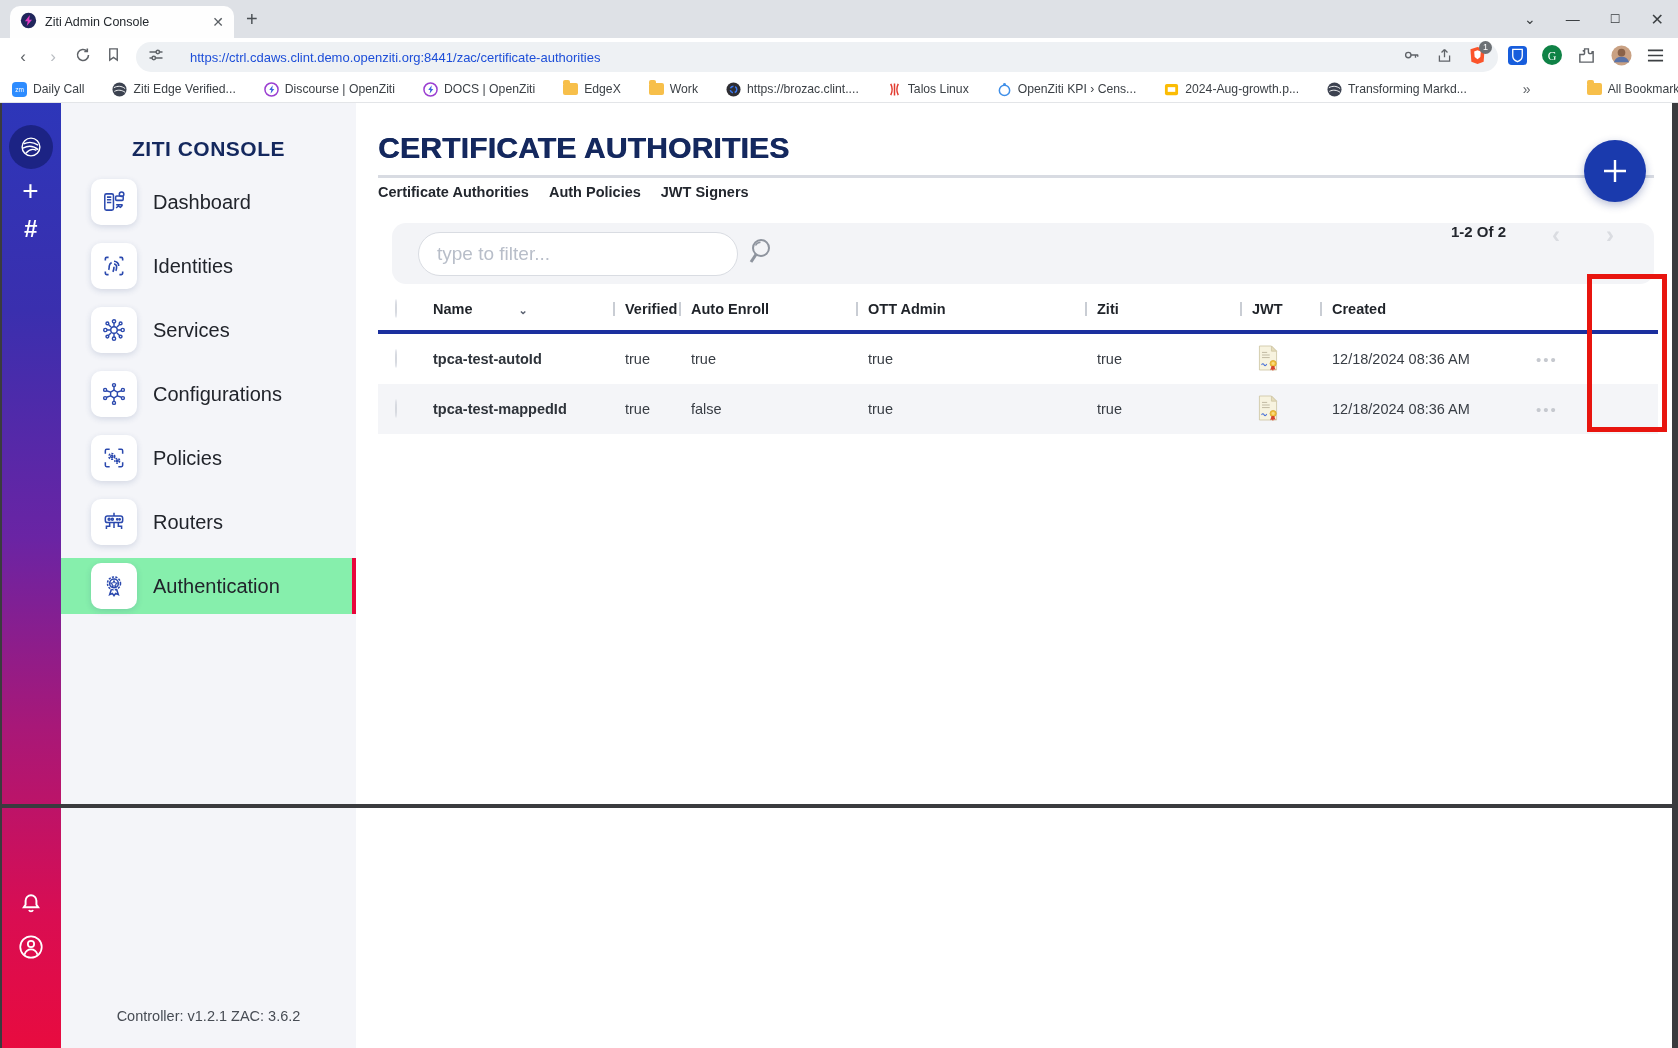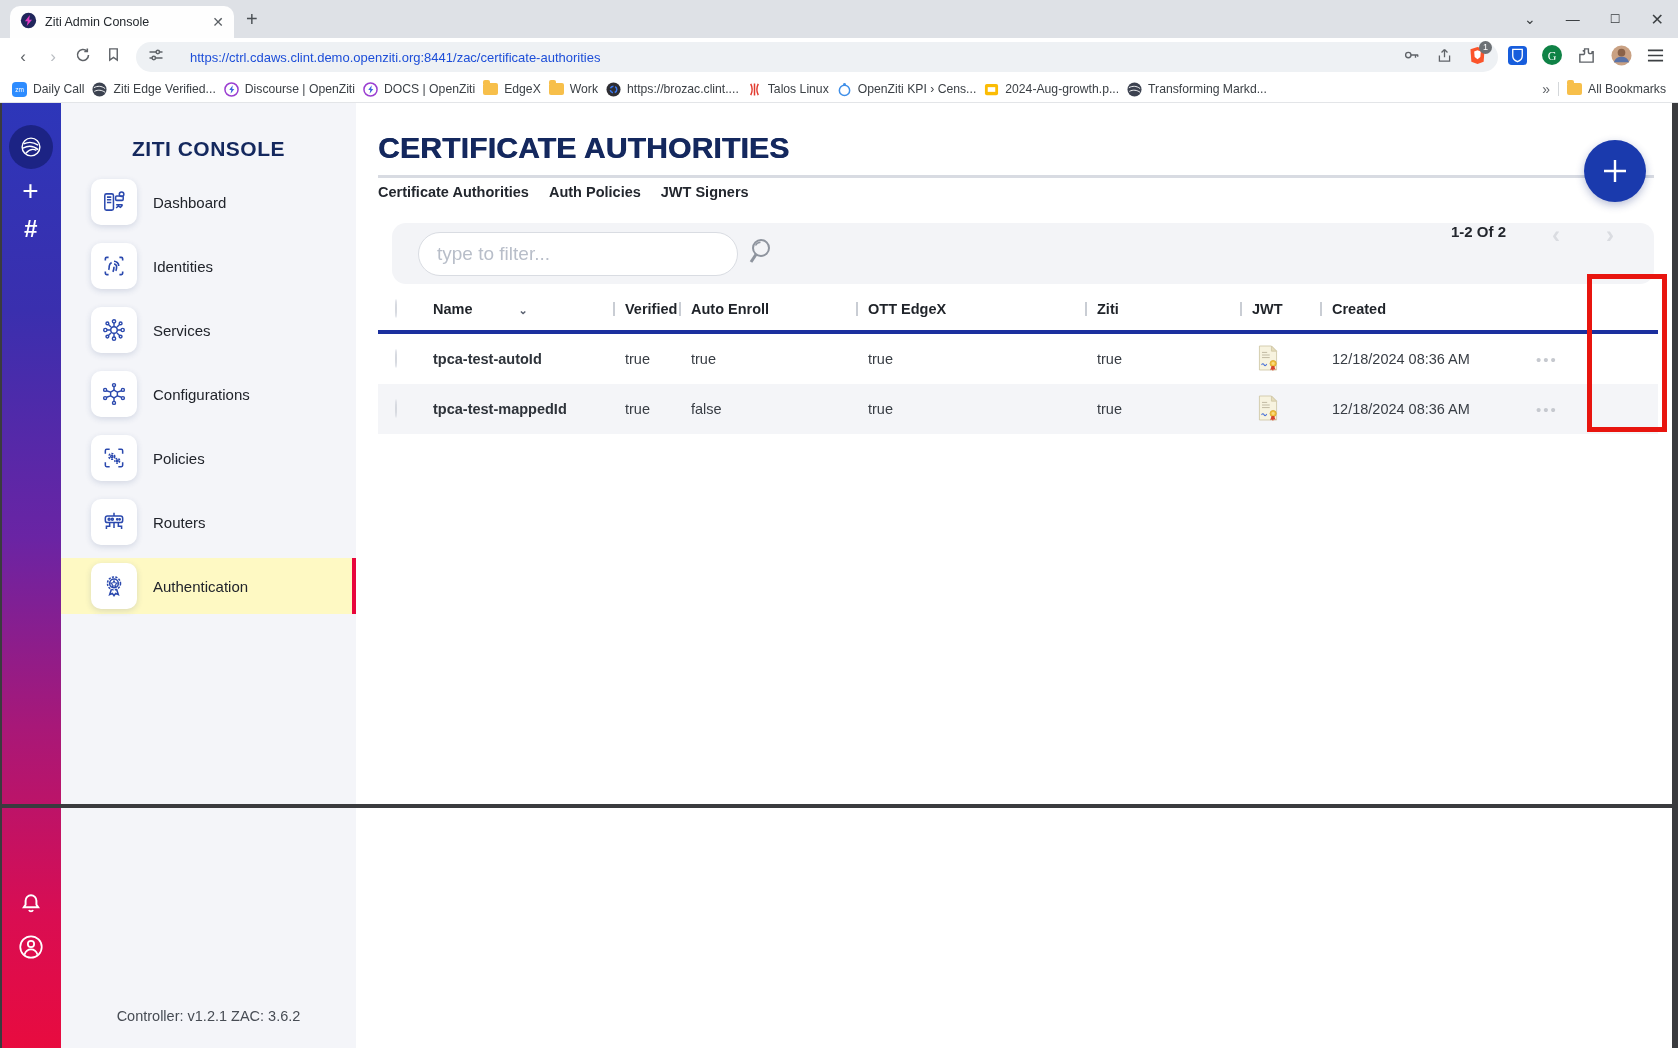--- a/index.html
+++ b/index.html
@@ -14,21 +14,21 @@
   .newtab { position:absolute; left:246px; top:8px; font-size:20px; color:#4a4f54; font-weight:400; }
   .winctl { position:absolute; right:14px; top:0; height:38px; display:flex; align-items:center; gap:30px; color:#3c4043; font-size:14px; }
   .toolbar { position:absolute; left:0; top:38px; width:1678px; height:38px; background:#ffffff; display:flex; align-items:center; }
   .navbtn { width:30px; text-align:center; font-size:17px; color:#5f6368; }
   .navbtn.dis { color:#b9bdc2; }
   .urlpill { height:30px; flex:1; margin:0 10px 0 8px; background:#eef1f4; border-radius:16px; display:flex; align-items:center; padding:0 12px; gap:10px; }
   .urltext { font-size:13px; color:#1d4ed8; flex:1; white-space:nowrap; overflow:hidden;margin-left:16px; }
   .pillicons { display:flex; align-items:center; gap:16px; }
   .extrow { display:flex; align-items:center; gap:15px; margin-right:14px; }
   .badge { position:absolute; right:-6px; top:-5px; background:#6d7175; color:#fff; border-radius:50%; width:13px; height:13px; font-size:9px; line-height:13px; text-align:center; }
-  .bookmarks { position:absolute; left:0; top:76px; width:1678px; height:27px; background:#fff; border-bottom:1px solid #e3e5e8; display:flex; align-items:center; padding:0 12px; gap:8px; }
+  .bookmarks { position:absolute; left:0; top:76px; width:1678px; height:27px; background:#fff; border-bottom:1px solid #e3e5e8; display:flex; align-items:center; padding:0 12px; gap:28px; }
   .bm { display:flex; align-items:center; gap:6px; font-size:12.2px; color:#3c4146; white-space:nowrap; }
   .bm-spacer { flex:1; }
   .bm-sep { width:1px; height:14px; background:#d4d7da; }
   .folder-ic { width:15px; height:12px; background:#f7bf4a; border-radius:2px; position:relative; }
   .folder-ic:before { content:""; position:absolute; left:0; top:-3px; width:7px; height:4px; background:#f7bf4a; border-radius:2px 2px 0 0; }
 
   
   .edge-r { position:absolute; right:0; top:103px; width:6px; height:945px; background:#3a3b3e; }
   .edge-l { position:absolute; left:0; top:103px; width:2px; height:945px; background:#3a3b3e; }
   .edge-b { position:absolute; left:0; bottom:0; width:1678px; height:4px; background:#3a3b3e; }
@@ -38,24 +38,24 @@
     background:linear-gradient(180deg,#2d36b9 0%,#3a2fae 22%,#6a24a4 46%,#a81878 66%,#d90d52 86%,#e80b3f 100%); }
   .rail .logo { position:absolute; left:9px; top:22px; width:44px; height:44px; border-radius:50%; background:#1c2384; display:flex; align-items:center; justify-content:center; }
   .rail-glyph { position:absolute; left:0; width:61px; text-align:center; color:#fff; }
   .rail-ic { position:absolute; left:0; width:61px; display:flex; justify-content:center; }
 
   
   .sidebar { position:absolute; left:61px; top:103px; width:295px; height:945px; background:#f4f5f9; }
   .brand { position:absolute; left:0; top:20px; width:295px; text-align:center; font-size:21px; font-weight:800; letter-spacing:.5px; color:#14285e;margin-top:14px; }
   .nav { position:absolute; left:0; top:71px; width:295px; }
   .nav-item { position:relative; height:56px; margin-bottom:8px; display:flex; align-items:center; }
-  .nav-item.active { background:#fef9c3; }
+  .nav-item.active { background:#86efac; }
   .nav-item.active:after { content:""; position:absolute; right:0; top:0; width:4px; height:56px; background:#e8063c; }
   .nav-ic { position:absolute; left:30px; width:46px; height:46px; background:#fff; border-radius:10px; box-shadow:0 2px 6px rgba(40,60,120,.16); display:flex; align-items:center; justify-content:center; }
-  .nav-label { position:absolute; left:92px; font-size:15px; color:#21242b; }
+  .nav-label { position:absolute; left:92px; font-size:20px; color:#21242b; }
   .side-footer { position:absolute; left:0; bottom:24px; width:295px; text-align:center; font-size:14.5px; color:#474c54; }
 
   
   .main { position:absolute; left:356px; top:103px; width:1316px; height:945px; background:#fff; }
   .h1 { position:absolute; left:22px; top:28px; font-size:30px; font-weight:800; letter-spacing:.2px; color:#14285e; text-shadow:.6px 0 0 #14285e; }
   .h1-rule { position:absolute; left:22px; top:72px; width:1276px; height:3px; background:#d8dbe2; }
   .subtabs { position:absolute; left:22px; top:81px; display:flex; gap:20px; }
   .subtab { font-size:14.5px; font-weight:700; color:#23272e; }
   .addbtn { position:absolute; left:1228px; top:37px; width:62px; height:62px; border-radius:50%; background:#1a3aad; color:#fff; display:flex; align-items:center; justify-content:center; box-shadow:0 3px 8px rgba(20,40,120,.3); }
   .ctlbar { position:absolute; left:36px; top:120px; width:1262px; height:61px; background:#f3f4f7; border-radius:14px; }
@@ -414,21 +414,21 @@
       </div>
     </div>
 
     <div class="tbl">
 
       <div class="trow thead">
         <span><span class="cbox"></span></span>
         <span class="th nosep"><span>Name</span><span class="sortchev">⌄</span></span>
         <span class="th"><span class="vsep"></span><span>Verified</span></span>
         <span class="th"><span class="vsep"></span><span>Auto Enroll</span></span>
-        <span class="th"><span class="vsep"></span><span>OTT EdgeX</span></span>
+        <span class="th"><span class="vsep"></span><span>OTT Admin</span></span>
         <span class="th"><span class="vsep"></span><span>Ziti</span></span>
         <span class="th"><span class="vsep"></span><span>JWT</span></span>
         <span class="th"><span class="vsep"></span><span>Created</span></span>
         <span></span>
       </div>
       <div class="navyline"></div>
 
       <div class="trow tr">
         <span><span class="cbox"></span></span>
         <span class="td name">tpca-test-autoId</span>

